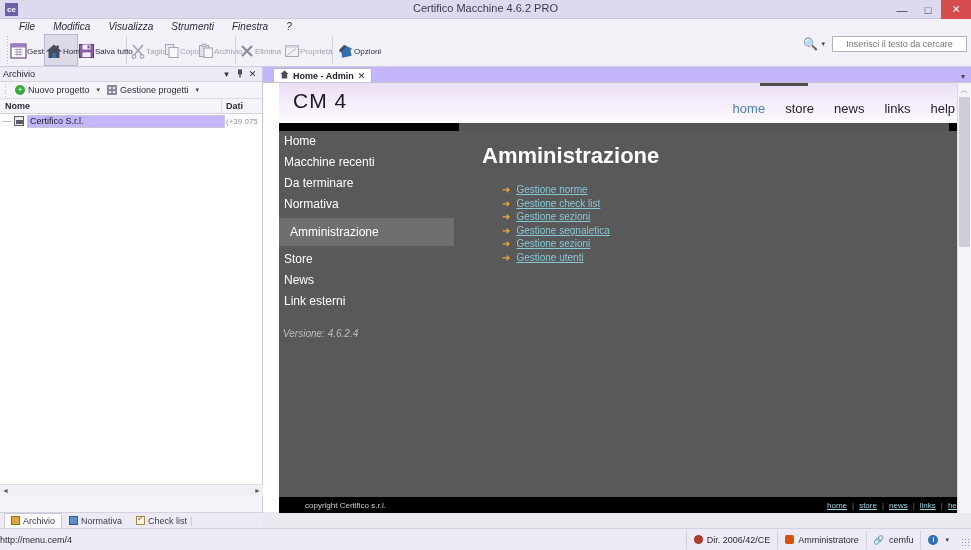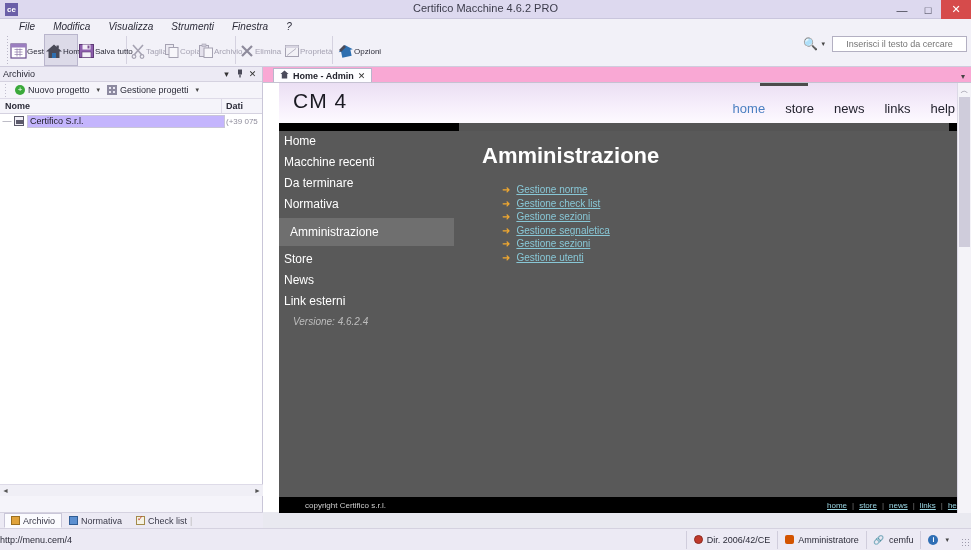--- a/index.html
+++ b/index.html
@@ -176,21 +176,21 @@
   .ic-norm { background: #5b8fd0; border: 1px solid #2f5c94; }
   .ic-check { background: #f4f2e4; border: 1px solid #a38b4a; position: relative; }
   .ic-check::after { content: '✓'; position: absolute; left: 0; top: -3px; font-size: 8px; color: #c23a2a; }
 
   
   .doc-area {
     position: absolute; left: 263px; top: 67px; width: 708px; height: 445px;
     background: #f2f1f8;
   }
   .tabstrip {
-    height: 15px; background: #f9a8d4; position: relative;
+    height: 15px; background: #c4b5fd; position: relative;
     display: flex; align-items: flex-end; padding-left: 10px;
   }
   .doc-tab {
     height: 14px; background: #fdfdff;
     border: 1px solid #b9b5cc; border-bottom: none;
     display: flex; align-items: center; gap: 4px;
     padding: 0 6px;
     font-size: 9px; font-weight: bold; color: #22222c;
   }
   .home-glyph { font-size: 9px; color: #4b4b5c; }
@@ -240,21 +240,21 @@
   .sidemenu {
     position: absolute; left: 0; top: 8px; width: 175px; height: 382px;
     background: #595959;
   }
   .smenu-item {
     height: 21px; line-height: 21px;
     padding-left: 5px;
     font-size: 12px; color: #ffffff;
   }
   .smenu-item.active { background: #6f6f6f; padding-left: 11px; height: 28px; line-height: 28px; margin: 3px 0; }
-  .smenu-version { padding-left: 14px; margin-top: 4px; font-size: 10px; font-style: italic; color: #bdbdbd; }
+  .smenu-version { padding-left: 4px; margin-top: 16px; font-size: 10px; font-style: italic; color: #bdbdbd; }
 
   .content {
     position: absolute; left: 175px; top: 8px; width: 519px; height: 382px;
     background: #595959;
   }
   .content-h1 { margin: 12px 0 0 28px; font-size: 22px; color: #ffffff; font-weight: bold; }
   .content-h2 { margin: 15px 0 0 28px; font-size: 13px; color: #7fd0de; }
   .oplist { margin: 14px 0 0 48px; list-style: none; }
   .oplist li { display: flex; align-items: center; gap: 6px; height: 13.5px; }
   .oplist .arr { color: #f0a830; font-size: 10px; }

